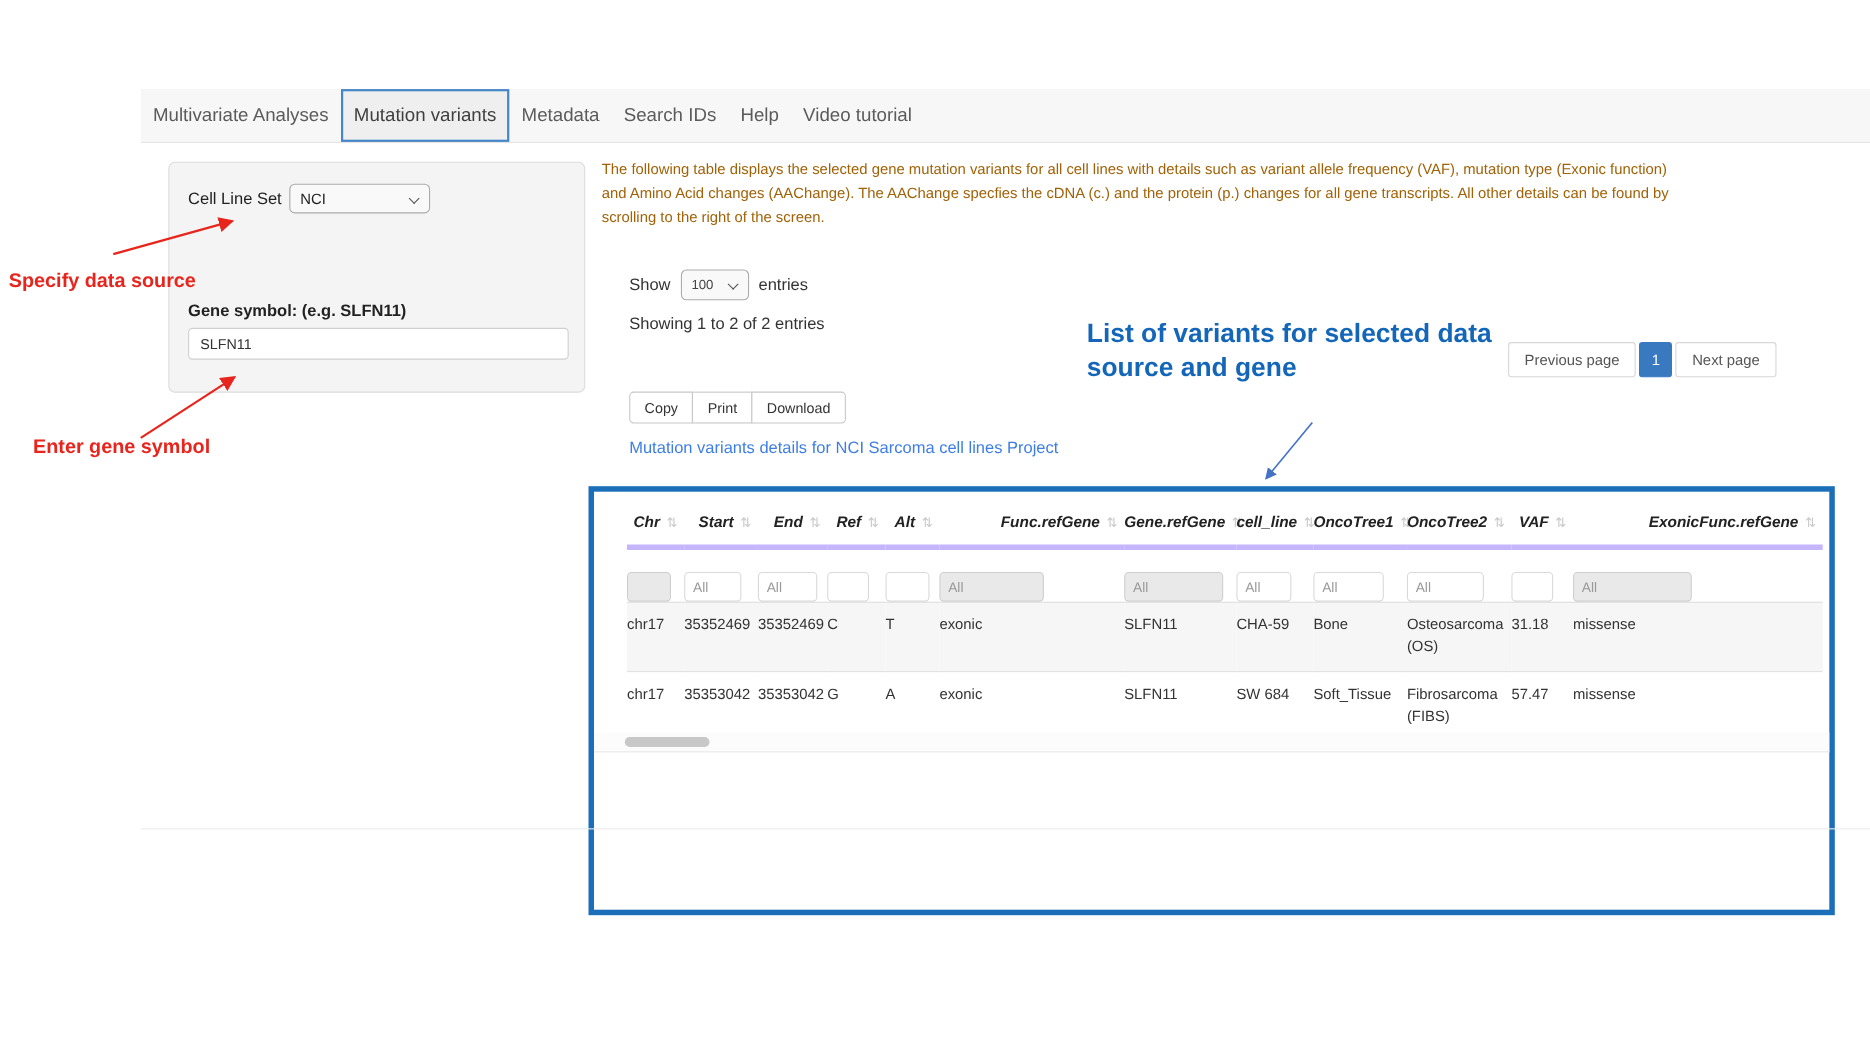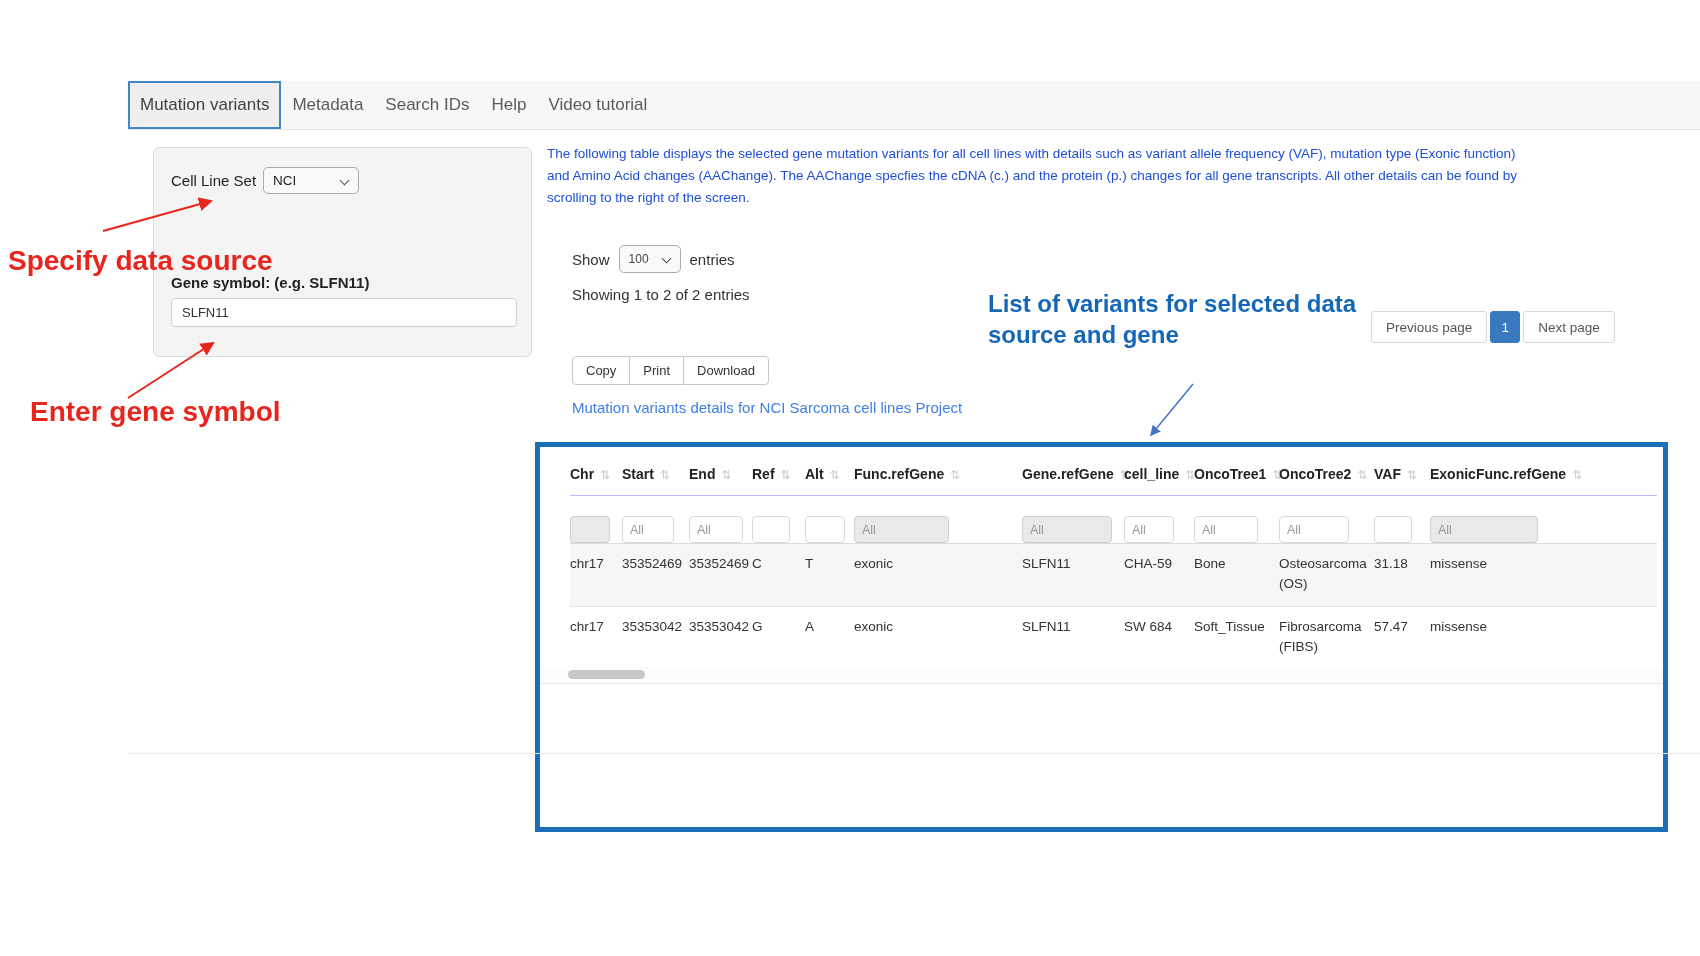--- a/index.html
+++ b/index.html
@@ -10,33 +10,33 @@
   
   .navbar{position:absolute;left:128px;right:0;top:81px;height:48px;background:#f7f7f7;
     border-bottom:1px solid #e5e5e5;display:flex;align-items:stretch;}
   .tab{display:flex;align-items:center;padding:0 11px;font-size:17px;color:#5b5b5b;cursor:pointer;white-space:nowrap;}
   .tab.active{background:#efefef;border:2px solid #4586c8;color:#3f3f3f;padding:0 10px;}
   
   .card{position:absolute;left:153px;top:147px;width:379px;height:210px;background:#f4f4f4;
     border:1px solid #dcdcdc;border-radius:6px;box-sizing:border-box;}
   .cls-row{position:absolute;left:17px;top:19px;display:flex;align-items:center;}
   .blabel{font-size:15px;font-weight:normal;color:#222;}
-  .selectbox{position:relative;margin-left:7px;width:96px;height:27px;background:#f9f9f9;
+  .selectbox{position:relative;margin-left:7px;width:128px;height:27px;background:#f9f9f9;
     border:1px solid #ababab;border-radius:5px;box-sizing:border-box;display:flex;align-items:center;
     padding:0 22px 0 9px;font-size:13.5px;color:#222;cursor:pointer;}
   .selectbox:after{content:'';position:absolute;right:10px;top:9px;width:6px;height:6px;
     border-right:1.6px solid #555;border-bottom:1.6px solid #555;transform:rotate(45deg);}
   .glabel{position:absolute;left:17px;top:126px;font-size:15px;font-weight:bold;color:#222;}
   .gene-input{position:absolute;left:17px;top:150px;width:346px;height:29px;box-sizing:border-box;
     border:1px solid #cfcfcf;border-radius:4px;background:#fff;font-size:13px;color:#333;
     padding:0 10px;font-family:inherit;}
   
-  .red-note{position:absolute;font-size:28px;font-weight:bold;color:#e8251d;white-space:nowrap;}
-  
-  .desc{position:absolute;left:547px;top:143px;width:972px;font-size:13.5px;line-height:22px;color:#1d4ed8;margin:0;}
+  .red-note{position:absolute;font-size:18px;font-weight:bold;color:#e8251d;white-space:nowrap;}
+  
+  .desc{position:absolute;left:547px;top:143px;width:972px;font-size:13.5px;line-height:22px;color:#a16207;margin:0;}
   .show-row{position:absolute;left:572px;top:245px;display:flex;align-items:center;font-size:15px;color:#333;}
   .show-row .selectbox{width:62px;height:28px;font-size:12px;color:#444;margin:0 9px;}
   .showing{position:absolute;left:572px;top:286px;font-size:15px;color:#333;}
   .btn-group{position:absolute;left:572px;top:356px;display:flex;}
   .ebtn{height:29px;padding:0 13px;background:#fff;border:1px solid #c8c8c8;font-size:13px;color:#333;
     font-family:inherit;margin-left:-1px;cursor:pointer;}
   .ebtn:first-child{border-radius:4px 0 0 4px;margin-left:0;}
   .ebtn:last-child{border-radius:0 4px 4px 0;}
   .table-link{position:absolute;left:572px;top:399px;font-size:15px;font-weight:500;color:#3d7ee4;
     text-decoration:none;cursor:pointer;white-space:nowrap;}
@@ -45,22 +45,22 @@
   
   .pagination{position:absolute;left:1357px;top:311px;display:flex;align-items:center;gap:3px;margin-left:14px;}
   .pg-btn{height:32px;padding:0 14px;background:#fff;border:1px solid #d8d8d8;border-radius:3px;
     font-size:13.5px;color:#555;font-family:inherit;cursor:pointer;white-space:nowrap;}
   .pg-cur{height:32px;width:30px;box-sizing:border-box;background:#3879c0;border:1px solid #3879c0;
     border-radius:3px;color:#fff;font-size:13.5px;display:flex;align-items:center;justify-content:center;cursor:pointer;}
   
   .variants-box{position:absolute;left:535px;top:442px;width:1123px;height:380px;background:#fff;
     border:5px solid #1b6fb8;}
   .vtable{position:absolute;left:30px;top:6px;width:1087px;border-collapse:collapse;table-layout:fixed;}
-  .vtable th{white-space:nowrap;text-align:left;font-size:14px;font-weight:bold;color:#222;height:42px;
-    vertical-align:middle;border-bottom:1px solid #c4b5fd;padding:0 6px 0 0;}
+  .vtable th{white-space:nowrap;text-align:right;font-size:14px;font-weight:bold;color:#222;height:42px;
+    vertical-align:middle;border-bottom:5px solid #c4b5fd;padding:0 6px 0 0;font-style:italic;}
   .sort{color:#c9c9c9;font-size:12px;margin-left:6px;font-weight:normal;}
   .filters td{height:40px;border-bottom:1px solid #dcdcdc;vertical-align:middle;padding:0;}
   .flt{height:27px;border-radius:4px;font-size:12.5px;padding:0 7px;box-sizing:border-box;font-family:inherit;color:#555;margin-top:20px;}
   .f-white{background:#fff;border:1px solid #d9d9d9;}
   .f-gray{background:#e9e9e9;border:1px solid #cfcfcf;}
   .flt::placeholder{color:#999;opacity:1;}
   .vtable tbody td{font-size:13.5px;color:#333;vertical-align:top;padding:10px 8px 0 0;height:52px;line-height:20px;}
   .vtable tbody tr{border-bottom:1px solid #e2e2e2;}
   .vtable tbody tr.odd{background:#f6f6f6;}
   .hscroll{position:absolute;left:0;top:219px;width:100%;height:17px;background:#fcfcfc;
@@ -81,20 +81,21 @@
     <marker id="bluehead" markerWidth="9" markerHeight="9" refX="6" refY="3.5" orient="auto">
       <path d="M0,0 L7,3.5 L0,7 Z" fill="#4472c4"></path>
     </marker>
   </defs>
   <line x1="103" y1="231" x2="211" y2="201" stroke="#e8251d" stroke-width="2" marker-end="url(#redhead)"></line>
   <line x1="128" y1="398" x2="213" y2="343" stroke="#e8251d" stroke-width="2" marker-end="url(#redhead)"></line>
   <line x1="1193" y1="384" x2="1151" y2="435" stroke="#4472c4" stroke-width="1.5" marker-end="url(#bluehead)"></line>
 </svg>
 
 <div class="navbar">
+    <div class="tab">Multivariate Analyses</div>
     <div class="tab active">Mutation variants</div>
     <div class="tab">Metadata</div>
     <div class="tab">Search IDs</div>
     <div class="tab">Help</div>
     <div class="tab">Video tutorial</div>
   </div>
 
 <div class="card">
   <div class="cls-row">
     <span class="blabel">Cell Line Set</span>

